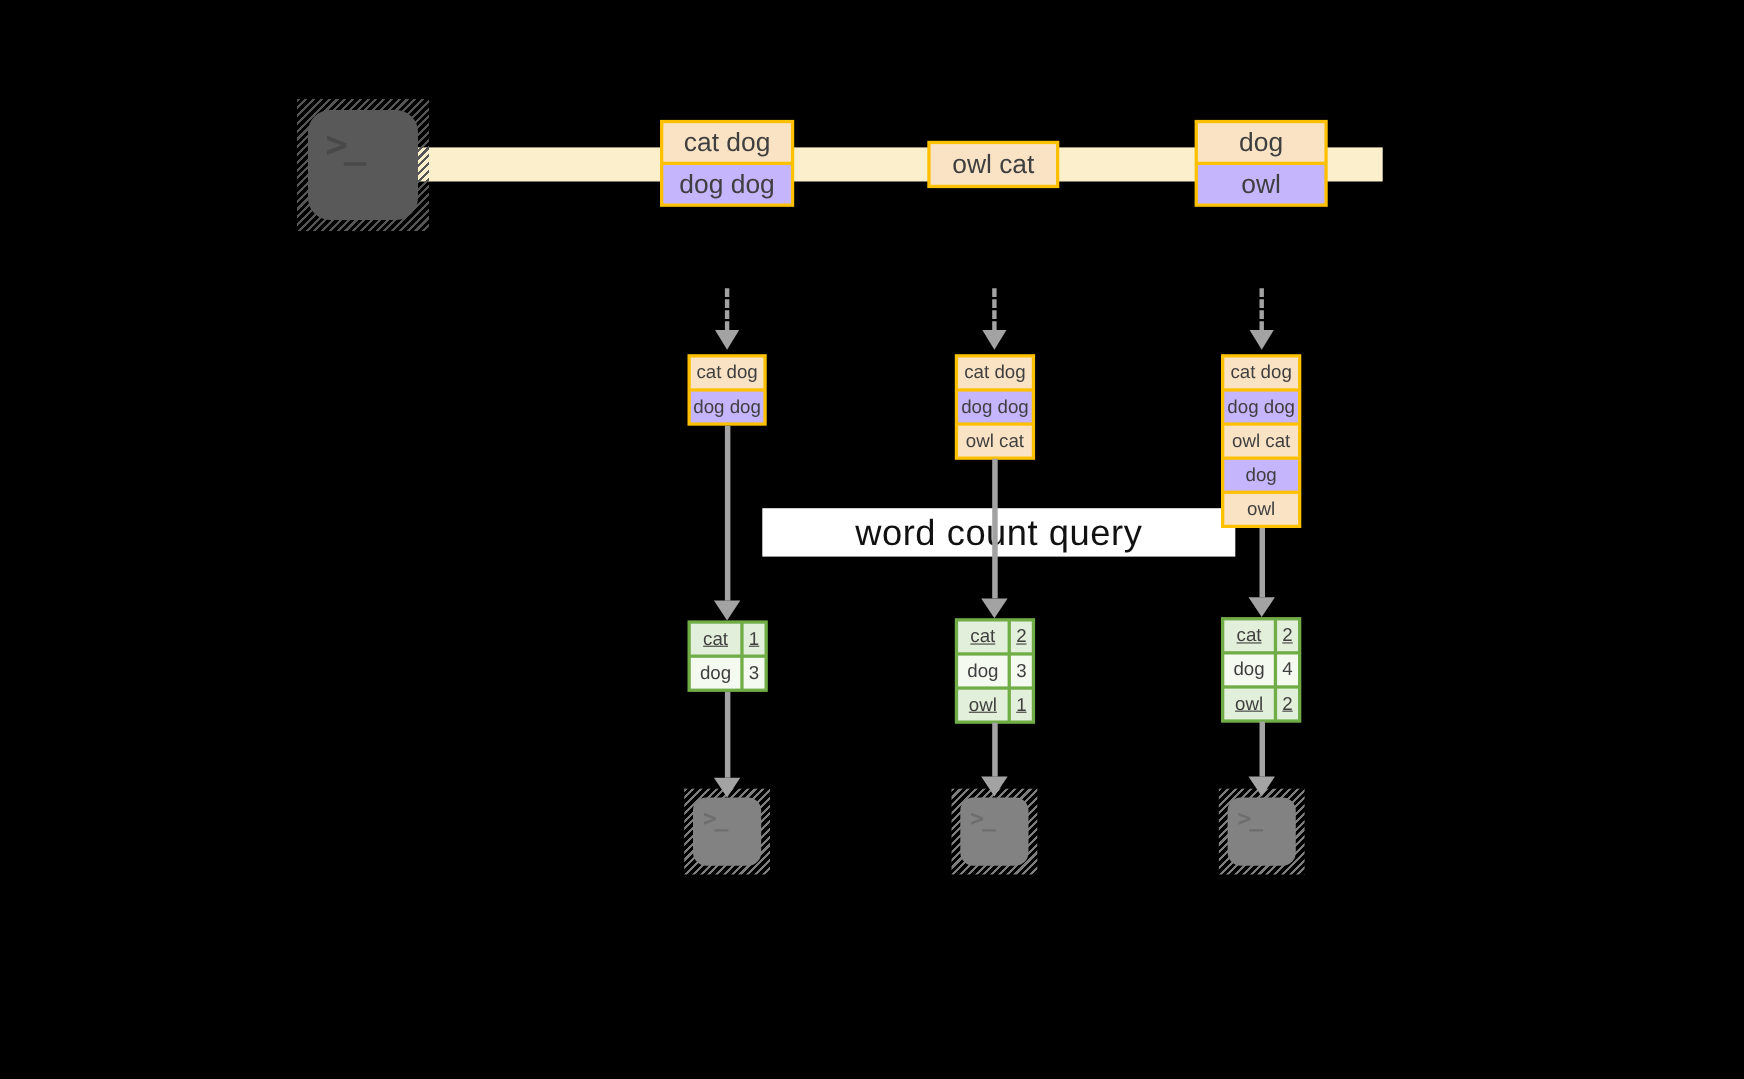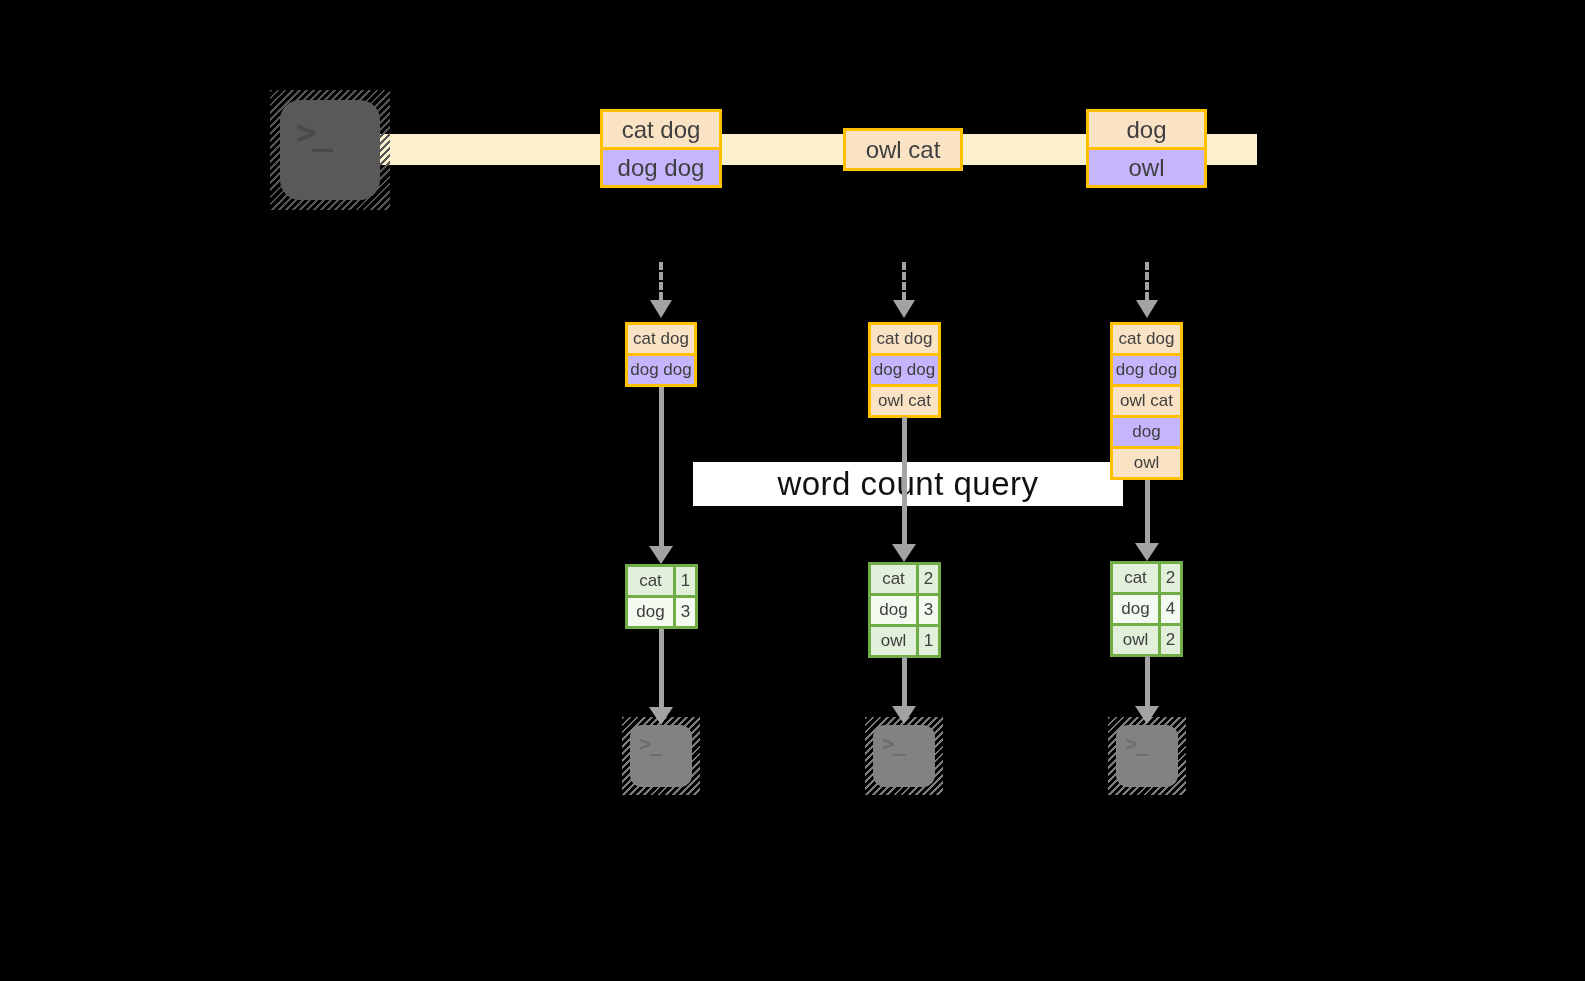--- a/index.html
+++ b/index.html
@@ -31,21 +31,21 @@
 
   
   .qband { background: #ffffff; display: flex; align-items: center; justify-content: center; }
   .qband span { font-size: 33px; font-weight: 300; color: #111111; letter-spacing: 0.5px; }
 
   
   .gtable { background: #70ad47; padding: 3px; display: grid;
             grid-template-columns: 45px 19px; gap: 3px; }
   .gcell { height: 28px; display: flex; align-items: center; justify-content: center;
            font-size: 17px; color: #3f3f3f; }
-  .r1 { background: #e2efda; } .r2 { background: #f5faf1; }
+  .r1 { background: #e2efda; text-decoration: underline; } .r2 { background: #f5faf1; }
 
   
   .twrap { position: absolute; }
   .hatch { position: absolute; }
   .hatch.big   { inset: -10px;
       background: repeating-linear-gradient(135deg, #565656 0 2px, transparent 2px 5px); }
   .hatch.small { inset: -8px;
       background: repeating-linear-gradient(135deg, #7e7e7e 0 2px, transparent 2px 5px); }
   .term { position: absolute; inset: 0; }
   .term.big   { background: #595959; border-radius: 20px; }

